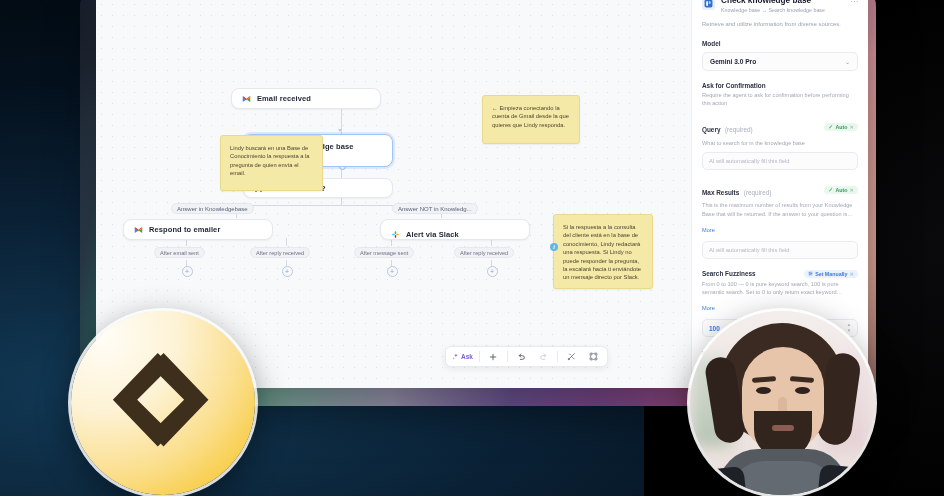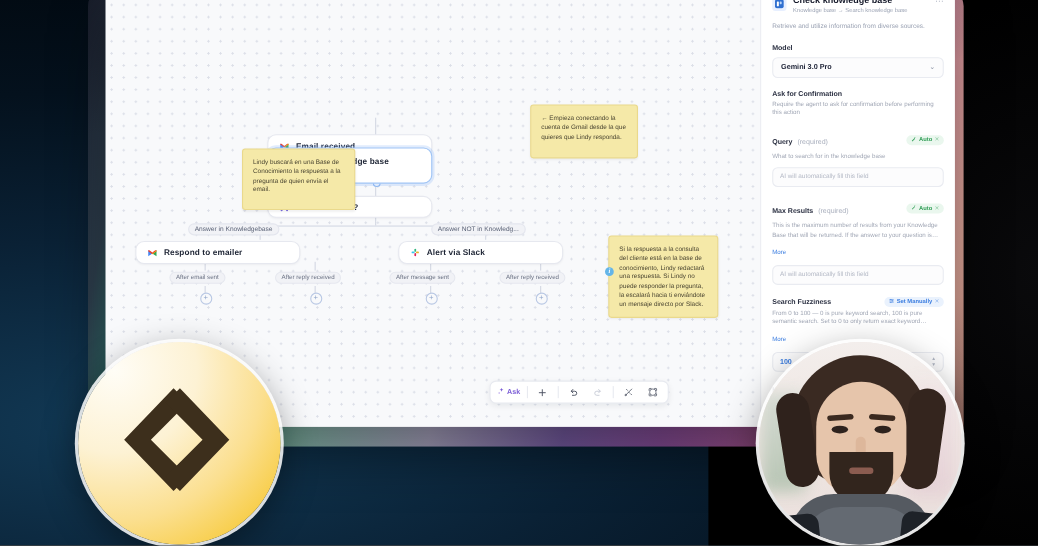--- a/index.html
+++ b/index.html
@@ -240,21 +240,21 @@
 
       <div class="conn vline" style="left:90px;top:250px;height:8px;"></div>
       <div class="conn vline" style="left:190px;top:250px;height:8px;"></div>
       <div class="conn vline" style="left:295px;top:250px;height:8px;"></div>
       <div class="conn vline" style="left:395px;top:250px;height:8px;"></div>
       <div class="conn vline" style="left:90px;top:272px;height:8px;"></div>
       <div class="conn vline" style="left:190px;top:272px;height:8px;"></div>
       <div class="conn vline" style="left:295px;top:272px;height:8px;"></div>
       <div class="conn vline" style="left:395px;top:272px;height:8px;"></div>
 
-      <div class="node" style="left:147px;top:100px;width:128px;height:19px;margin-top:34px;">
+      <div class="node" style="left:135px;top:100px;width:128px;height:19px;">
         <span class="ico">
           <svg width="9" height="8" viewBox="0 0 24 20">
             <path d="M2 4l10 7 10-7v12a2 2 0 01-2 2H4a2 2 0 01-2-2z" fill="#fff"></path>
             <path d="M2 3.6L12 11 2 18z" fill="#4285f4"></path>
             <path d="M22 3.6L12 11l10 7z" fill="#34a853"></path>
             <path d="M2 3.6h3L12 9l7-5.4h3v2L12 13 2 5.6z" fill="#ea4335"></path>
             <path d="M12 11l10-7v2l-10 7z" fill="#fbbc04"></path>
           </svg>
         </span>
         <span class="nlabel">Email received</span>
@@ -295,21 +295,21 @@
             <path d="M2 4l10 7 10-7v12a2 2 0 01-2 2H4a2 2 0 01-2-2z" fill="#fff"></path>
             <path d="M2 3.6L12 11 2 18z" fill="#4285f4"></path>
             <path d="M22 3.6L12 11l10 7z" fill="#34a853"></path>
             <path d="M2 3.6h3L12 9l7-5.4h3v2L12 13 2 5.6z" fill="#ea4335"></path>
             <path d="M12 11l10-7v2l-10 7z" fill="#fbbc04"></path>
           </svg>
         </span>
         <span class="nlabel">Respond to emailer</span>
       </div>
 
-      <div class="node" style="left:266px;top:231px;width:128px;height:19px;">
+      <div class="node" style="left:284px;top:231px;width:128px;height:19px;align-items:flex-end;">
         <span class="ico">
           <svg width="9" height="9" viewBox="0 0 16 16">
             <rect x="2" y="6.6" width="5" height="2.8" rx="1.4" fill="#36c5f0"></rect>
             <rect x="6.6" y="2" width="2.8" height="5" rx="1.4" fill="#2eb67d"></rect>
             <rect x="9" y="6.6" width="5" height="2.8" rx="1.4" fill="#ecb22e"></rect>
             <rect x="6.6" y="9" width="2.8" height="5" rx="1.4" fill="#e01e5a"></rect>
           </svg>
         </span>
         <span class="nlabel">Alert via Slack</span>
       </div>

